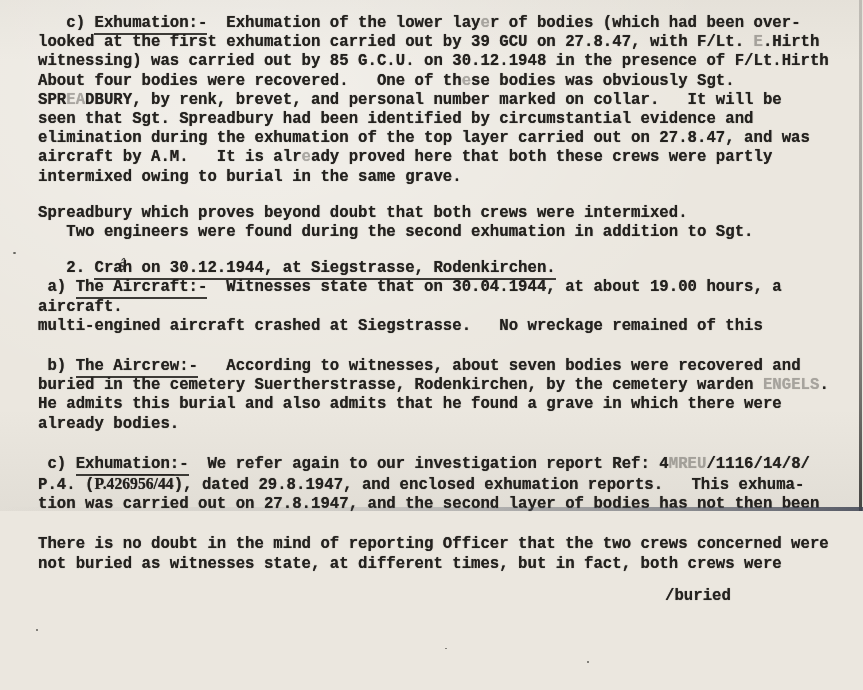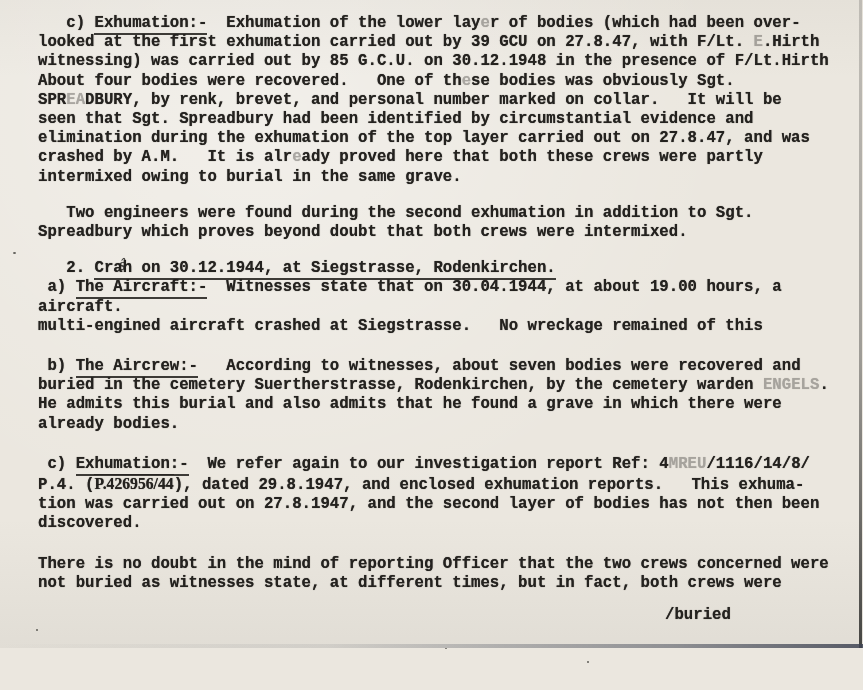--- a/index.html
+++ b/index.html
@@ -6,21 +6,21 @@
     --paper: #ebe7df;
     --ink: #24221f;
   }
   html, body { margin: 0; padding: 0; }
   body {
     width: 863px; height: 690px; overflow: hidden;
     background: var(--paper);
   }
   .paper {
     position: relative;
-    width: 863px; height: 648px;
+    width: 863px; height: 511px;
     background:
       radial-gradient(ellipse at 30% 18%, rgba(255,255,255,0.35), rgba(255,255,255,0) 55%),
       linear-gradient(to bottom, rgba(120,115,105,0.05), rgba(120,115,105,0) 12%, rgba(120,115,105,0) 80%, rgba(110,108,100,0.08)),
       var(--paper);
     font-family: "Liberation Mono", "DejaVu Sans Mono", monospace;
     font-weight: 700;
     color: var(--ink);
   }
   #doc {
     position: absolute;
@@ -90,44 +90,43 @@
 <div class="paper">
   <div id="doc">
       <div class="block">
         <div class="line"><span class="seg">   c) </span><span class="seg u">Exhumation:-</span><span class="seg">  Exhumation of the lower lay</span><span class="seg f">e</span><span class="seg">r of bodies (which had been over-</span></div>
         <div class="line"><span class="seg">looked at the first exhumation carried out by 39 GCU on 27.8.47, with F/Lt. </span><span class="seg f">E</span><span class="seg">.Hirth</span></div>
         <div class="line"><span class="seg">witnessing) was carried out by 85 G.C.U. on 30.12.1948 in the presence of F/Lt.Hirth</span></div>
         <div class="line"><span class="seg">About four bodies were recovered.   One of th</span><span class="seg f">e</span><span class="seg">se bodies was obviously Sgt.</span></div>
         <div class="line"><span class="seg">SPR</span><span class="seg f">EA</span><span class="seg">DBURY, by renk, brevet, and personal number marked on collar.   It will be</span></div>
         <div class="line"><span class="seg">seen that Sgt. Spreadbury had been identified by circumstantial evidence and</span></div>
         <div class="line"><span class="seg">elimination during the exhumation of the top layer carried out on 27.8.47, and was</span></div>
-        <div class="line"><span class="seg">crashed by A.M.   It is alr</span><span class="seg f">e</span><span class="seg">ady proved here that both these crews were partly</span></div>
+        <div class="line"><span class="seg">aircraft by A.M.   It is alr</span><span class="seg f">e</span><span class="seg">ady proved here that both these crews were partly</span></div>
         <div class="line"><span class="seg">intermixed owing to burial in the same grave.</span></div>
       </div>
       <div class="block">
+        <div class="line"><span class="seg">Spreadbury which proves beyond doubt that both crews were intermixed.</span></div>
         <div class="line"><span class="seg">   Two engineers were found during the second exhumation in addition to Sgt.</span></div>
-        <div class="line"><span class="seg">Spreadbury which proves beyond doubt that both crews were intermixed.</span></div>
       </div>
       <div class="block">
         <div class="line"><span class="seg">   2. </span><span class="seg u">Cra</span><span class="seg caret"><span class="mark">ŝ</span></span><span class="seg u">h on 30.12.1944, at Siegstrasse, Rodenkirchen.</span></div>
         <div class="line"><span class="seg"> a) </span><span class="seg u">The Aircraft:-</span><span class="seg">  Witnesses state that on 30.04.1944, at about 19.00 hours, a</span></div>
         <div class="line"><span class="seg">aircraft.</span></div>
         <div class="line"><span class="seg">multi-engined aircraft crashed at Siegstrasse.   No wreckage remained of this</span></div>
       </div>
       <div class="block">
         <div class="line"><span class="seg"> b) </span><span class="seg u">The Aircrew:-</span><span class="seg">   According to witnesses, about seven bodies were recovered and</span></div>
         <div class="line"><span class="seg">buried in the cemetery Suertherstrasse, Rodenkirchen, by the cemetery warden </span><span class="seg f">ENGELS</span><span class="seg">.</span></div>
         <div class="line"><span class="seg">He admits this burial and also admits that he found a grave in which there were</span></div>
         <div class="line"><span class="seg">already bodies.</span></div>
       </div>
       <div class="block">
         <div class="line"><span class="seg"> c) </span><span class="seg u">Exhumation:-</span><span class="seg">  We refer again to our investigation report Ref: 4</span><span class="seg f">MREU</span><span class="seg">/1116/14/8/</span></div>
         <div class="line"><span class="seg">P.4. (</span><span class="seg o">P.426956/44</span><span class="seg">), dated 29.8.1947, and enclosed exhumation reports.   This exhuma-</span></div>
         <div class="line"><span class="seg">tion was carried out on 27.8.1947, and the second layer of bodies has not then been</span></div>
-        <div class="line"><span class="seg">discovered.</span></div>
       </div>
       <div class="block">
         <div class="line"><span class="seg">There is no doubt in the mind of reporting Officer that the two crews concerned were</span></div>
         <div class="line"><span class="seg">not buried as witnesses state, at different times, but in fact, both crews were</span></div>
       </div>
       <div class="block catchword">
         <div class="line"><span class="seg">/buried</span></div>
       </div>
     </div>
   <div class="edge-right"></div>

